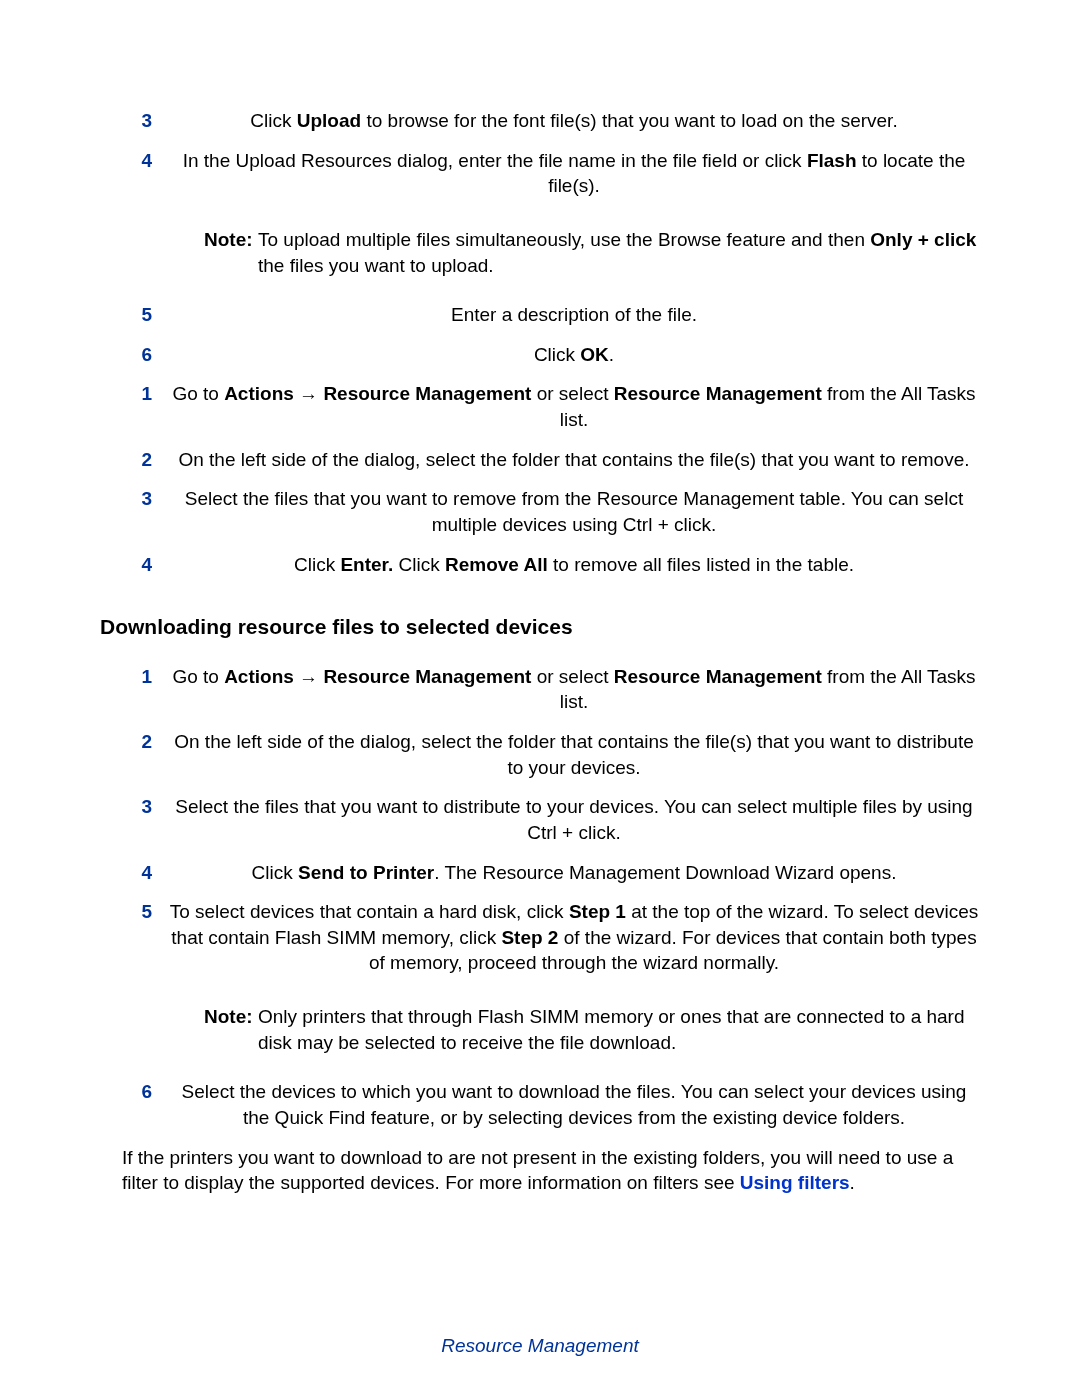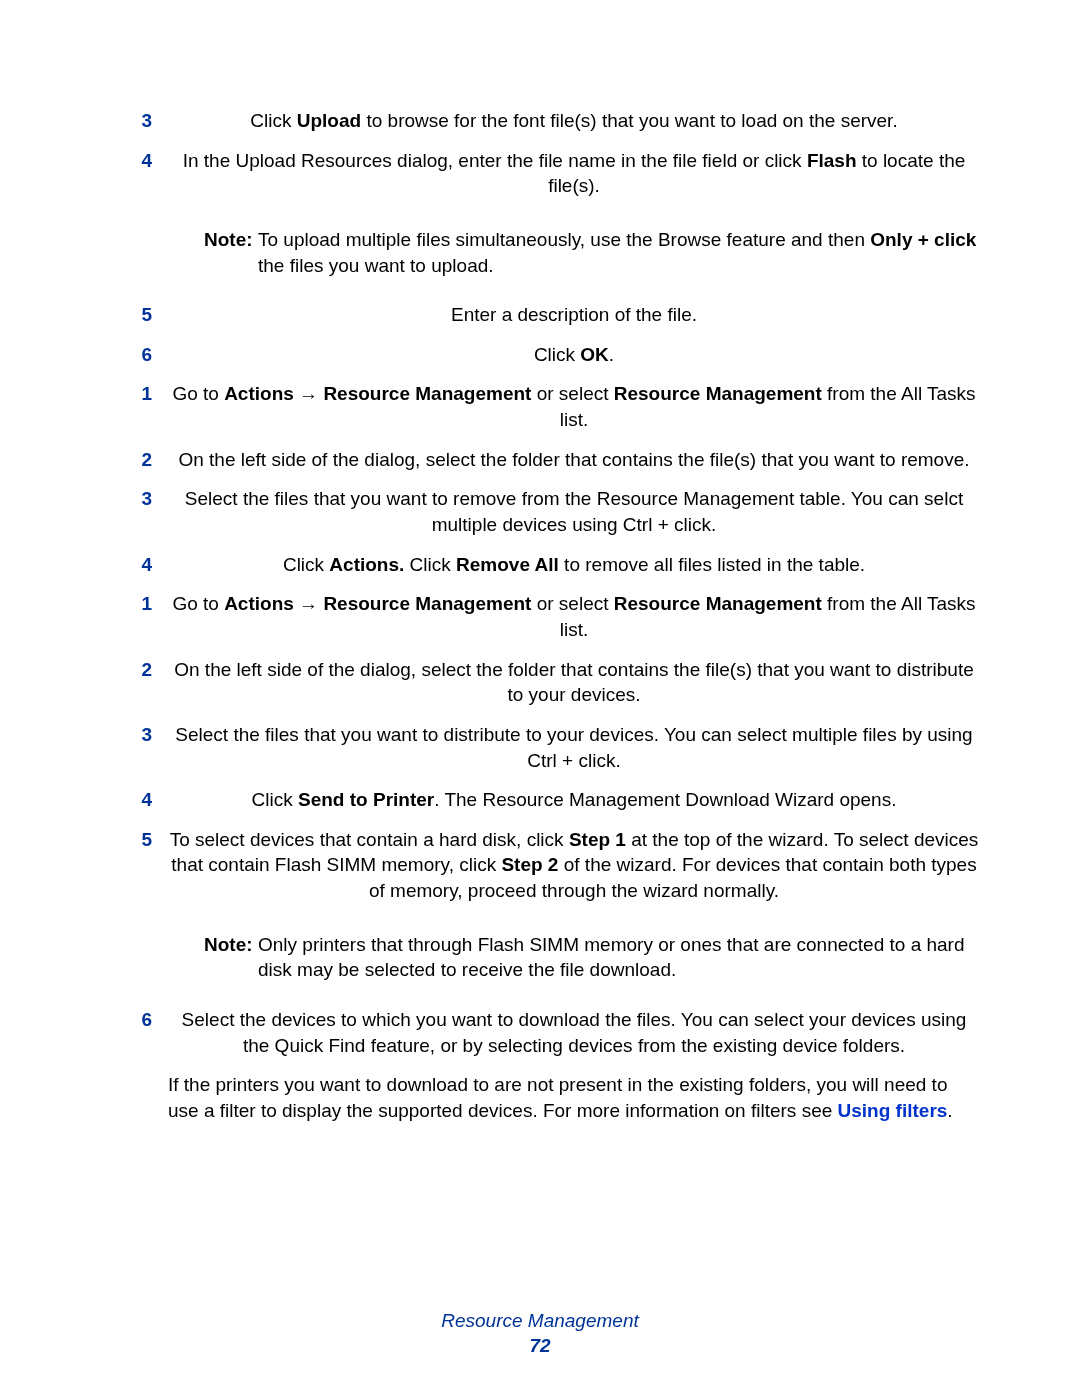--- a/index.html
+++ b/index.html
@@ -77,21 +77,20 @@
     font-weight: bold;
     font-style: italic;
     font-size: 19px;
   }
   b { font-weight: bold; }
   .link {
     color: #0033cc;
     font-weight: bold;
   }
   .para-after {
-    margin-left: 46px;
     margin-top: 14px;
   }
 </style>
 </head>
 <body>
 
 <div class="page">
 
   <div class="indent-block">
     <div class="ol" id="top-list-1">
@@ -129,25 +128,26 @@
         <div class="li">
           <div class="num">2</div>
           <div class="txt">On the left side of the dialog, select the folder that contains the file(s) that you want to remove.</div>
         </div>
         <div class="li">
           <div class="num">3</div>
           <div class="txt">Select the files that you want to remove from the Resource Management table. You can selct multiple devices using Ctrl + click.</div>
         </div>
         <div class="li">
           <div class="num">4</div>
-          <div class="txt">Click <b>Actions.</b> Click <b>Remove All</b> to remove all files listed in the table.</div>
+          <div class="txt">Click <b>Enter.</b> Click <b>Remove All</b> to remove all files listed in the table.</div>
         </div>
       </div>
   </div>
 
+  <h3 class="section">Downloading resource files to selected devices</h3>
   <div class="indent-block">
     <div class="ol" id="sec2-list-1">
         <div class="li">
           <div class="num">1</div>
           <div class="txt">Go to <b>Actions </b><b>→ </b><b>Resource Management</b> or select <b>Resource Management</b> from the All Tasks list.</div>
         </div>
         <div class="li">
           <div class="num">2</div>
           <div class="txt">On the left side of the dialog, select the folder that contains the file(s) that you want to distribute to your devices.</div>
         </div>
@@ -172,16 +172,15 @@
         <div class="li">
           <div class="num">6</div>
           <div class="txt">Select the devices to which you want to download the files. You can select your devices using the Quick Find feature, or by selecting devices from the existing device folders.</div>
         </div>
       </div>
     <div class="para-after">If the printers you want to download to are not present in the existing folders, you will need to use a filter to display the supported devices. For more information on filters see <span class="link">Using filters</span>.</div>
   </div>
 
   <div class="footer">
     <div class="footer-title">Resource Management</div>
-    <div class="footer-page">72</div>
   </div>
 
 </div>
 
 </body></html>

